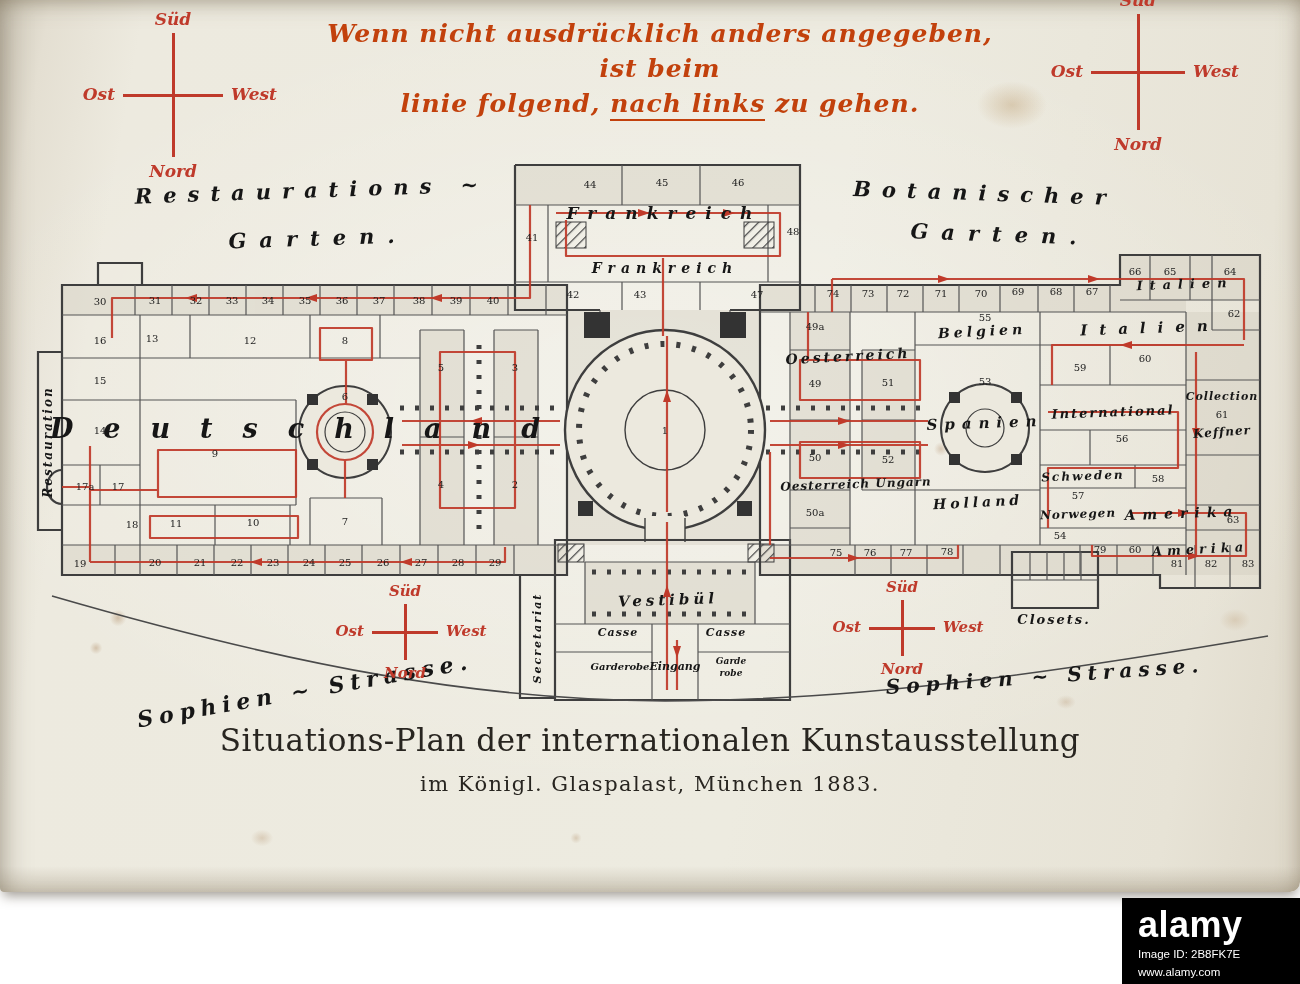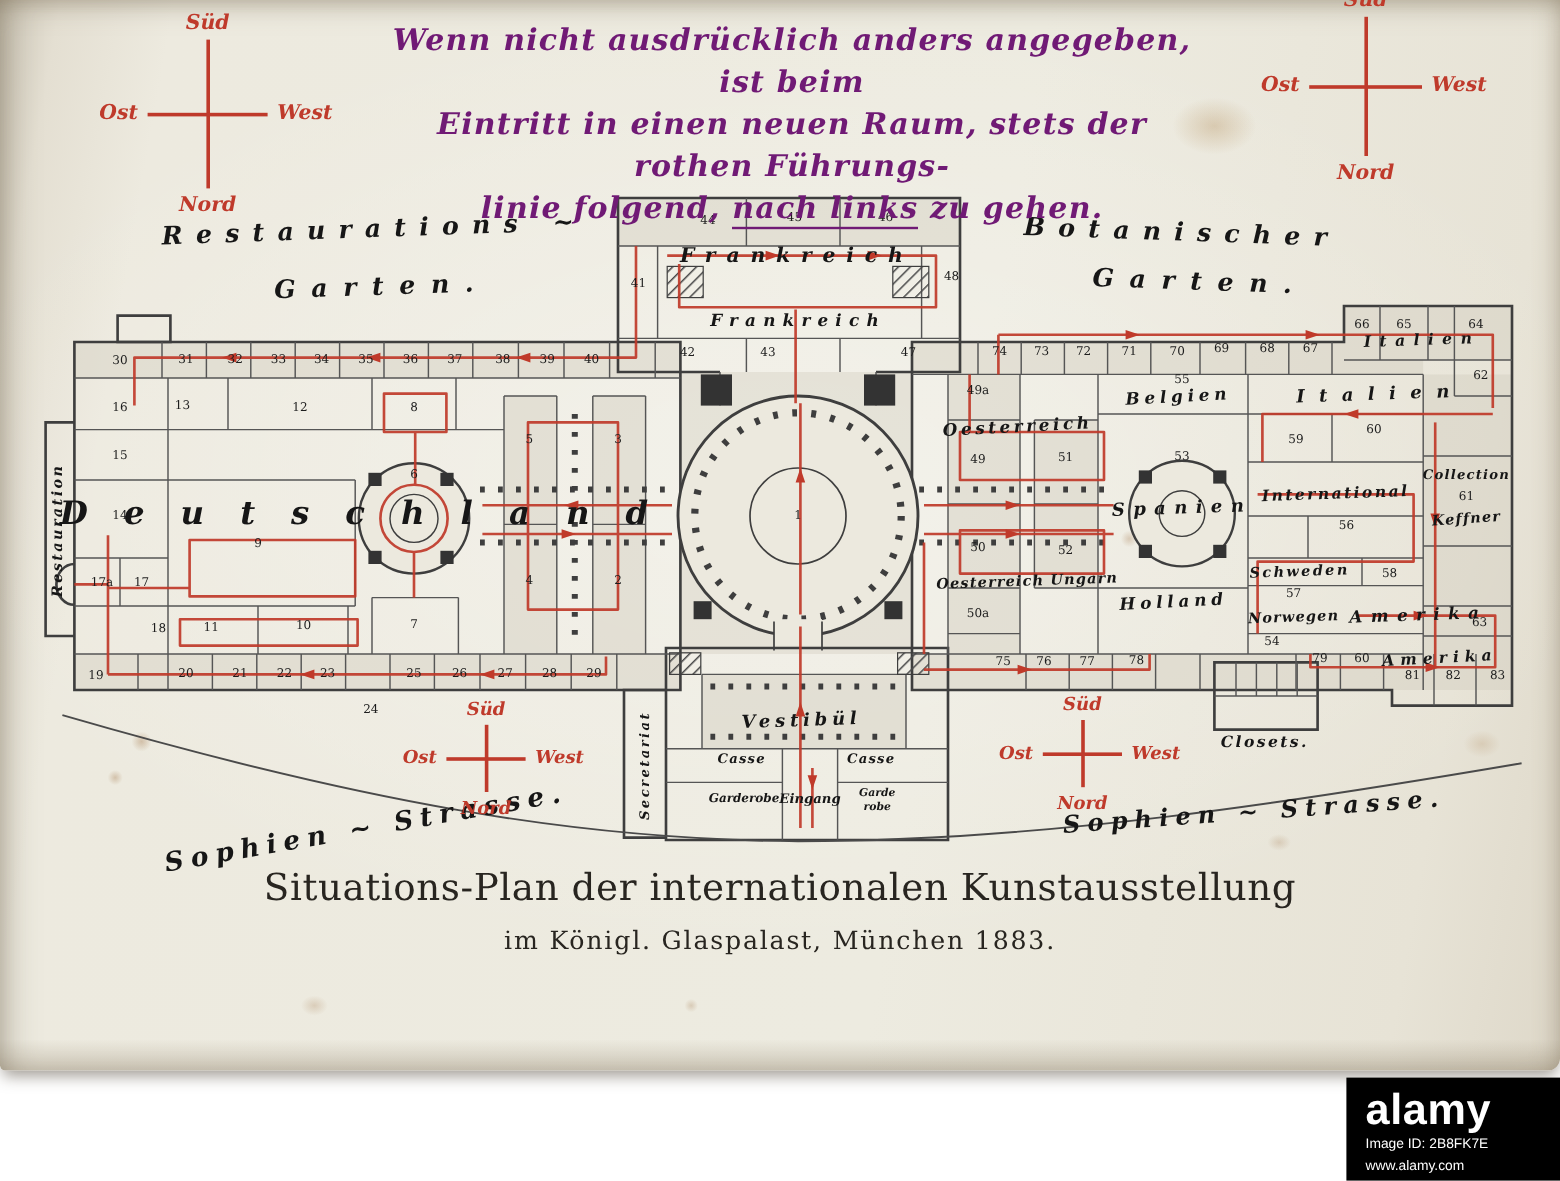--- a/index.html
+++ b/index.html
@@ -31,21 +31,21 @@
 
   svg.plan{position:absolute;left:0;top:0;}
 
   .layer{position:absolute;left:0;top:0;width:1300px;height:984px;pointer-events:none;}
 
   .room{position:absolute;transform:translate(-50%,-50%);font-family:"DejaVu Serif",serif;
         font-size:10px;color:#1d1d1d;white-space:nowrap;}
   .script{position:absolute;font-family:"DejaVu Serif",serif;font-style:italic;font-weight:bold;
         color:#161616;white-space:nowrap;}
 
-  .notice{position:absolute;left:315px;top:16px;width:690px;text-align:center;color:#701a75;
+  .notice{position:absolute;left:315px;top:16px;width:690px;text-align:center;color:#c2410c;
         font-family:"DejaVu Serif",serif;font-style:italic;font-weight:bold;font-size:25px;
         line-height:35px;letter-spacing:1px;}
   .notice .u{border-bottom:2px solid currentColor;padding-bottom:1px;}
 
   .compass{position:absolute;width:0;height:0;}
   .cbar{position:absolute;background:#bf3a2b;}
   .clabel{position:absolute;color:#bf3a2b;font-family:"DejaVu Serif",serif;font-style:italic;
         font-weight:bold;white-space:nowrap;}
 
   .title-block{position:absolute;left:0;top:722px;width:1300px;text-align:center;color:#282520;}
@@ -230,21 +230,21 @@
       <span class="room" style="left: 85px; top: 486px;">17a</span>
       <span class="room" style="left: 118px; top: 486px;">17</span>
       <span class="room" style="left: 100px; top: 524px; margin-left: 32px;">18</span>
       <span class="room" style="left: 176px; top: 523px;">11</span>
       <span class="room" style="left: 253px; top: 522px;">10</span>
       <span class="room" style="left: 80px; top: 563px;">19</span>
       <span class="room" style="left: 155px; top: 562px;">20</span>
       <span class="room" style="left: 200px; top: 562px;">21</span>
       <span class="room" style="left: 237px; top: 562px;">22</span>
       <span class="room" style="left: 273px; top: 562px;">23</span>
-      <span class="room" style="left: 309px; top: 562px; margin-top: 30px;">24</span>
+      <span class="room" style="left: 309px; top: 562px;">24</span>
       <span class="room" style="left: 345px; top: 562px;">25</span>
       <span class="room" style="left: 383px; top: 562px;">26</span>
       <span class="room" style="left: 421px; top: 562px;">27</span>
       <span class="room" style="left: 458px; top: 562px;">28</span>
       <span class="room" style="left: 495px; top: 562px;">29</span>
       <span class="room" style="left: 833px; top: 293px;">74</span>
       <span class="room" style="left: 868px; top: 293px;">73</span>
       <span class="room" style="left: 903px; top: 293px;">72</span>
       <span class="room" style="left: 941px; top: 293px;">71</span>
       <span class="room" style="left: 981px; top: 293px;">70</span>
@@ -342,21 +342,20 @@
         <div class="cbar" style="height: 3px; width: 66px; left: -33px; top: -1.5px;"></div>
         <span class="clabel" style="font-size: 15px; bottom: 32px; left: 0px; transform: translateX(-50%);">Süd</span>
         <span class="clabel" style="font-size: 15px; top: 32px; left: 0px; transform: translateX(-50%);">Nord</span>
         <span class="clabel" style="font-size: 15px; right: 41px; top: 0px; transform: translateY(-55%);">Ost</span>
         <span class="clabel" style="font-size: 15px; left: 41px; top: 0px; transform: translateY(-55%);">West</span>
       </div>
     </div>
 
   <div class="notice">
     <div>Wenn nicht ausdrücklich anders angegeben, ist beim</div>
-    <div>Eintritt in einen neuen Raum, stets der rothen Führungs-</div>
     <div>
       <span>linie folgend, </span><span class="u">nach links</span><span> zu gehen.</span>
     </div>
   </div>
 
   <div class="title-block">
     <div class="title-main">Situations-Plan der internationalen Kunstausstellung</div>
     <div class="title-sub">im Königl. Glaspalast, München 1883.</div>
   </div>
 

